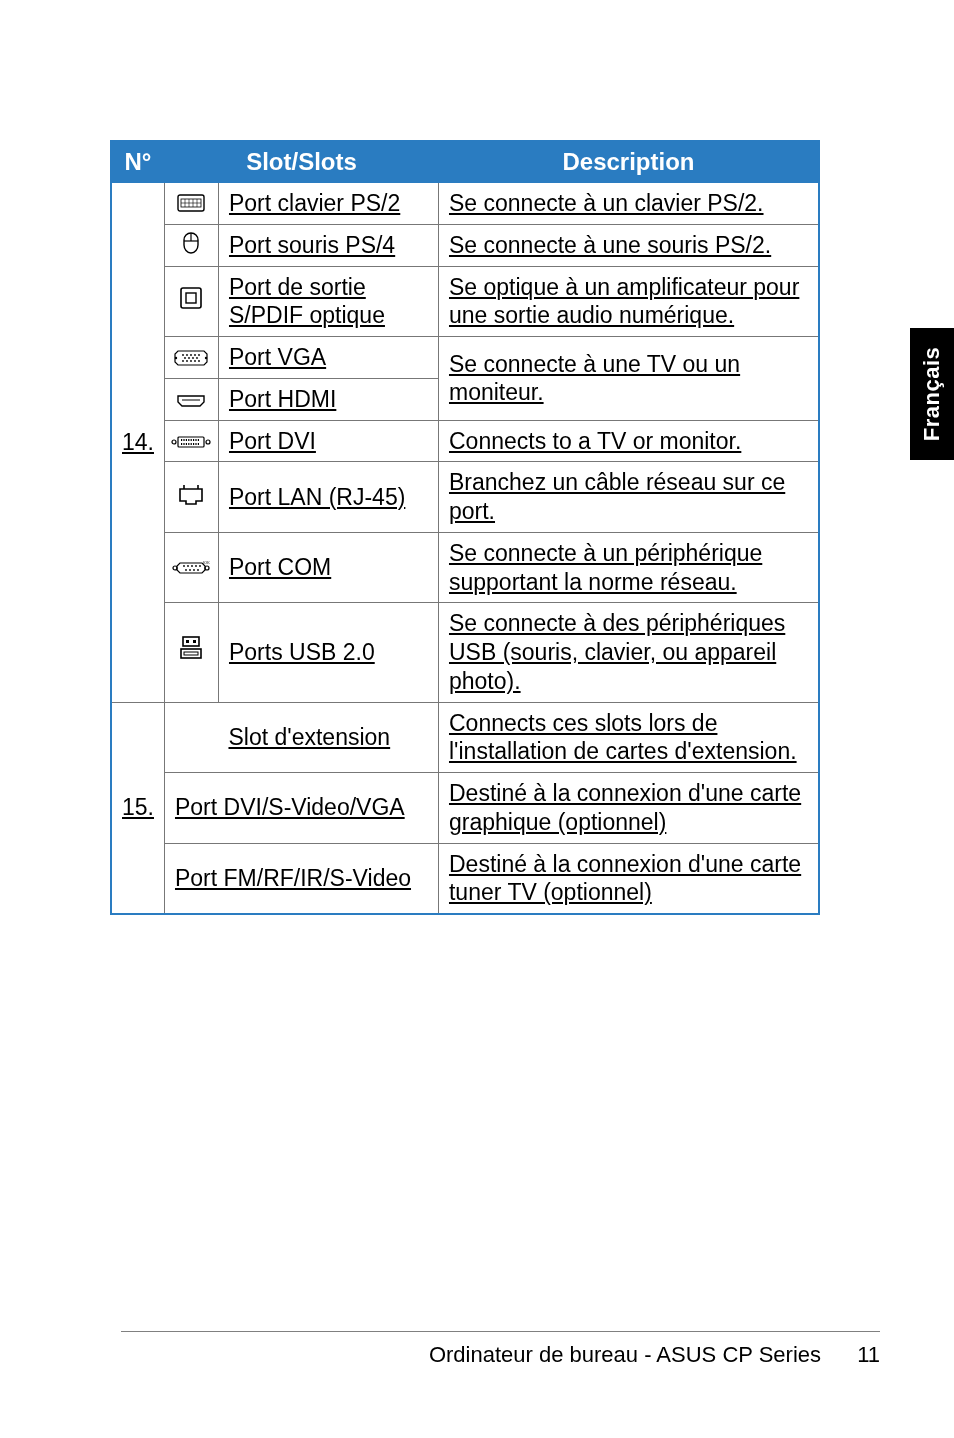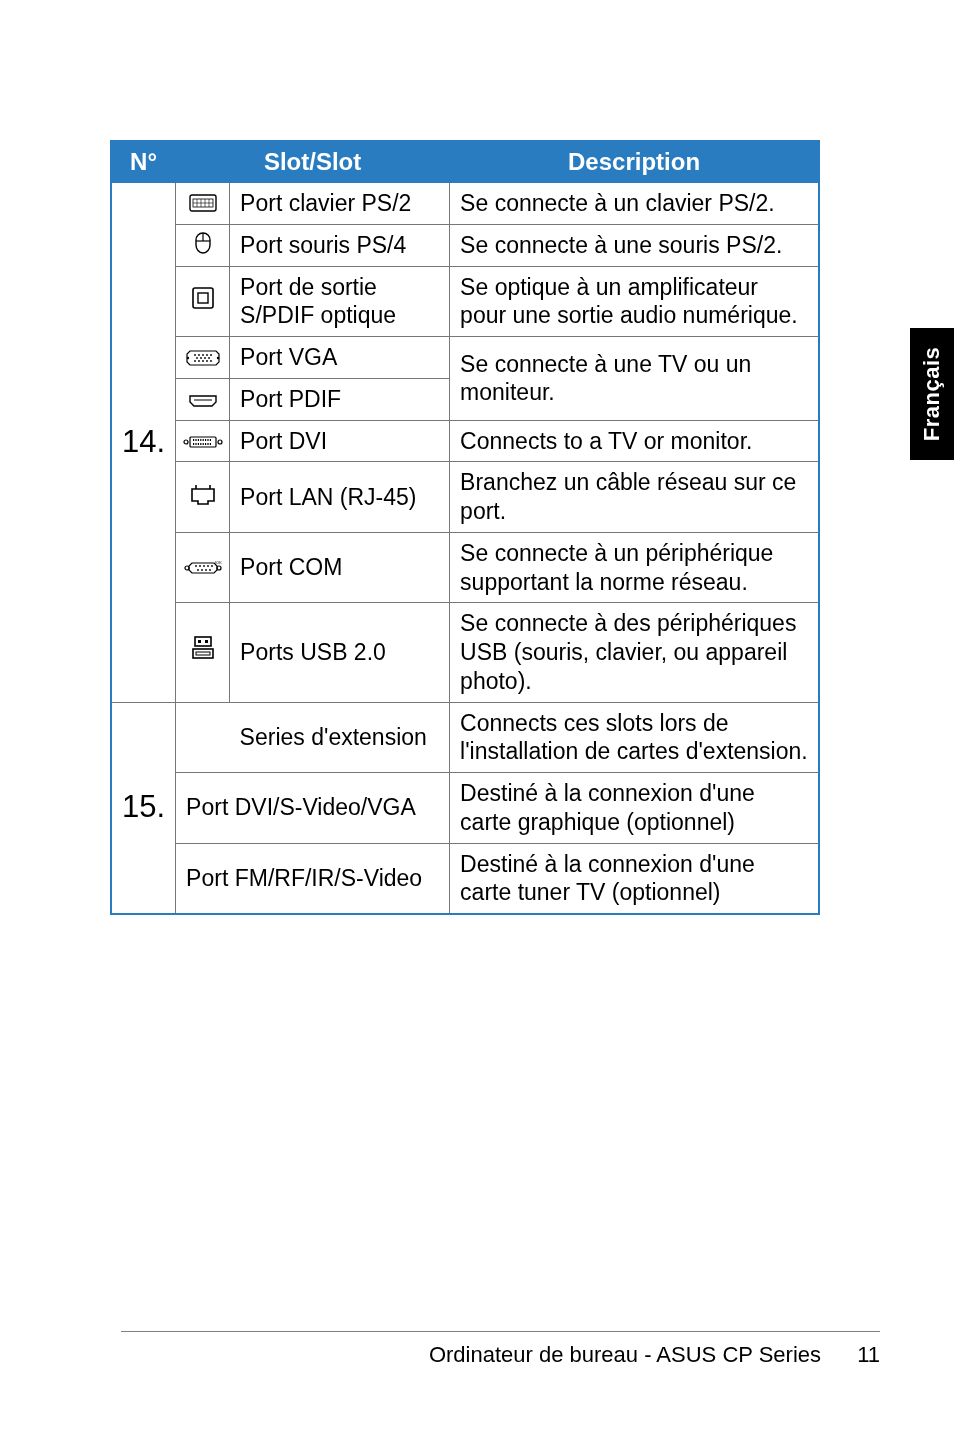--- a/index.html
+++ b/index.html
@@ -31,25 +31,26 @@
     padding: 6px 8px;
     text-align: center;
     border: 1px solid #2a7cc1;
   }
   table.ports td {
     border: 1px solid #777;
     font-size: 23px;
     padding: 6px 10px;
     vertical-align: middle;
     line-height: 1.25;
+    text-decoration: underline;
   }
   table.ports td.num {
     text-align: center;
     width: 44px;
-    font-size: 31px;
+    font-size: 23px;
   }
   table.ports td.iconcell {
     width: 54px;
     text-align: center;
     padding: 4px 2px;
   }
   table.ports td.slot {
     width: 220px;
   }
   .icon {
@@ -89,21 +90,21 @@
   .footer .pnum { margin-left: 30px; }
 </style>
 </head>
 <body>
 
 <div class="page">
   <table class="ports">
     <thead>
       <tr>
         <th>N°</th>
-        <th colspan="2">Slot/Slot</th>
+        <th colspan="2">Slot/Slots</th>
         <th>Description</th>
       </tr>
     </thead>
     <tbody>
 
       <tr>
         <td class="num" rowspan="9">14.</td>
         <td class="iconcell">
           <span class="icon">
             <svg width="28" height="18" viewBox="0 0 28 18">
@@ -174,21 +175,21 @@
       </tr>
       <tr>
         <td class="iconcell">
           <span class="icon">
             <svg width="30" height="14" viewBox="0 0 30 14">
                 <path d="M2 2h26v6l-4 4H6l-4-4z" fill="none" stroke="#000" stroke-width="1.4"></path>
                 <line x1="6" y1="6" x2="24" y2="6" stroke="#000" stroke-width="1"></line>
               </svg>
           </span>
         </td>
-        <td class="slot">Port PDIF</td>
+        <td class="slot">Port HDMI</td>
       </tr>
       <tr>
         <td class="iconcell">
           <span class="icon">
             <svg width="40" height="14" viewBox="0 0 40 14">
                 <circle cx="3" cy="7" r="2" fill="none" stroke="#000" stroke-width="1.2"></circle>
                 <circle cx="37" cy="7" r="2" fill="none" stroke="#000" stroke-width="1.2"></circle>
                 <rect x="7" y="2" width="26" height="10" rx="1" fill="none" stroke="#000" stroke-width="1.2"></rect>
                 <g fill="#000">
                   <rect x="10" y="4" width="1.2" height="2"></rect>
@@ -262,21 +263,21 @@
               </svg>
           </span>
         </td>
         <td class="slot">Ports USB 2.0</td>
         <td>Se connecte à des périphériques USB (souris, clavier, ou appareil photo).</td>
       </tr>
 
       <tr>
         <td class="num" rowspan="3">15.</td>
         <td class="iconcell" style="border-right:none"></td>
-        <td class="slot" style="border-left:none">Series d'extension</td>
+        <td class="slot" style="border-left:none">Slot d'extension</td>
         <td>Connects ces slots lors de l'installation de cartes d'extension.</td>
       </tr>
       <tr>
         <td colspan="2">Port DVI/S-Video/VGA</td>
         <td>Destiné à la connexion d'une carte graphique (optionnel)</td>
       </tr>
       <tr>
         <td colspan="2">Port FM/RF/IR/S-Video</td>
         <td>Destiné à la connexion d'une carte tuner TV (optionnel)</td>
       </tr>

